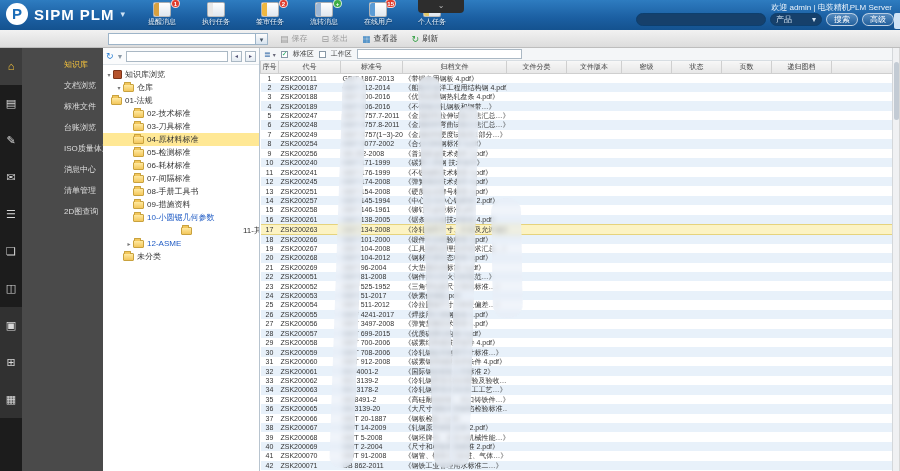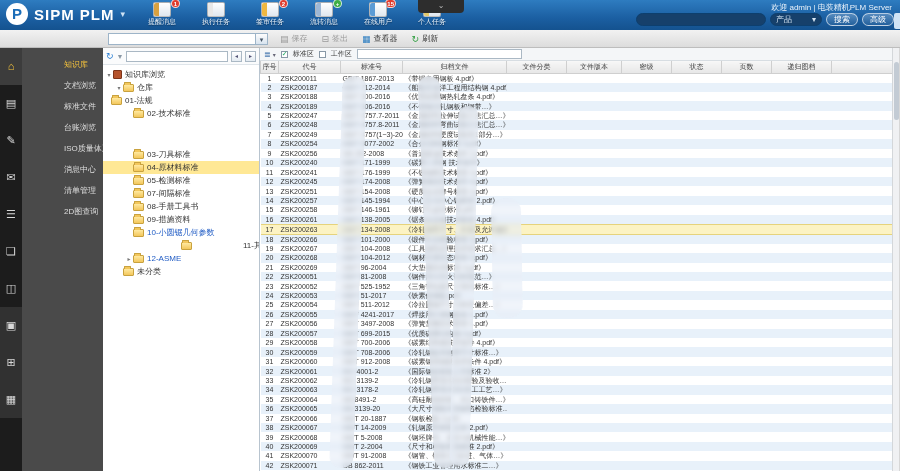--- a/index.html
+++ b/index.html
@@ -257,34 +257,39 @@
           <div class="tnode" style="">
             <span class="twist"></span>
             <span class="ficon"></span>
             <span class="tlabel2">01-法规</span>
           </div>
           <div class="tnode" style="padding-left: 22px;">
             <span class="twist"></span>
             <span class="ficon"></span>
             <span class="tlabel2">02-技术标准</span>
           </div>
-          <div class="tnode" style="padding-left: 22px; margin-top: 28px;">
+          <div class="tnode" style="padding-left: 22px;">
             <span class="twist"></span>
             <span class="ficon"></span>
             <span class="tlabel2">03-刀具标准</span>
           </div>
           <div class="tnode selected" style="padding-left: 22px;">
             <span class="twist"></span>
             <span class="ficon"></span>
             <span class="tlabel2">04-原材料标准</span>
           </div>
           <div class="tnode" style="padding-left: 22px;">
             <span class="twist"></span>
             <span class="ficon"></span>
             <span class="tlabel2">05-检测标准</span>
+          </div>
+          <div class="tnode" style="padding-left: 22px;">
+            <span class="twist"></span>
+            <span class="ficon"></span>
+            <span class="tlabel2">06-耗材标准</span>
           </div>
           <div class="tnode" style="padding-left: 22px;">
             <span class="twist"></span>
             <span class="ficon"></span>
             <span class="tlabel2">07-间隔标准</span>
           </div>
           <div class="tnode" style="padding-left: 22px;">
             <span class="twist"></span>
             <span class="ficon"></span>
             <span class="tlabel2">08-手册工具书</span>

